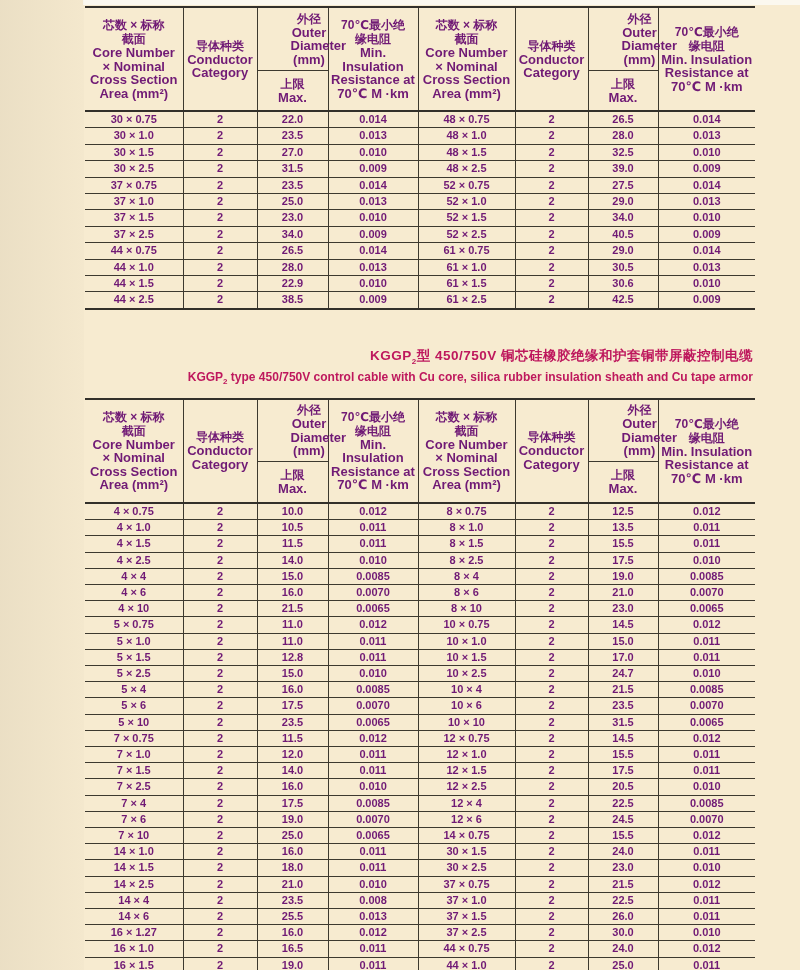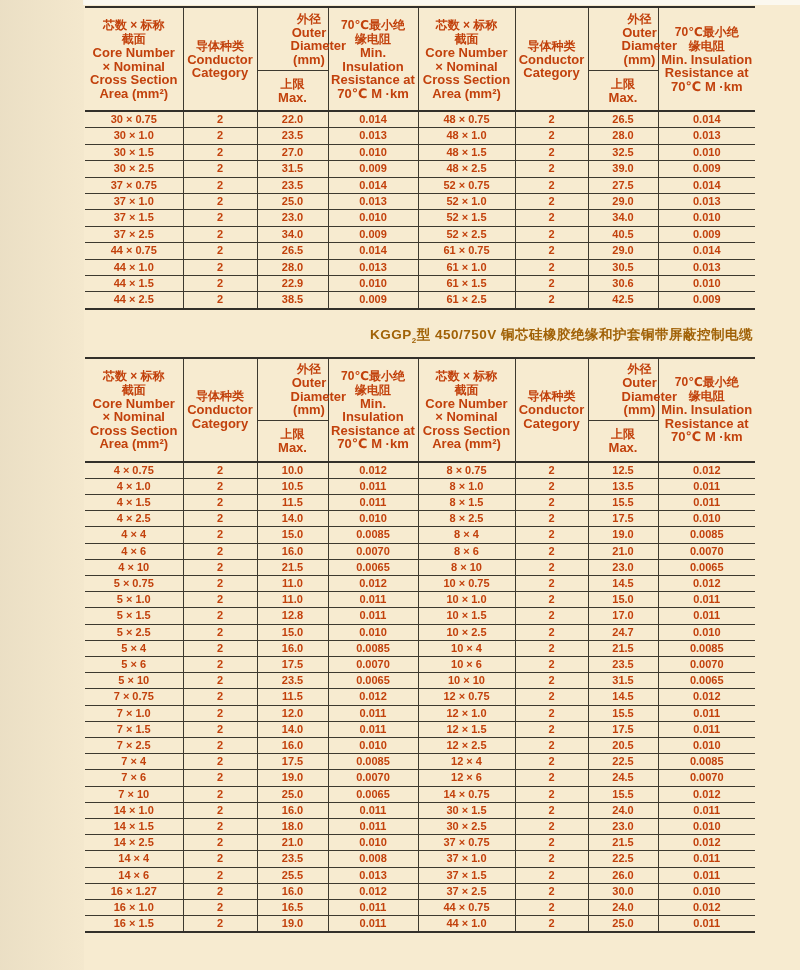--- a/index.html
+++ b/index.html
@@ -26,21 +26,21 @@
   .sheet {
     position: absolute;
     left: 85px; top: 0;
     width: 670px;
     padding-top: 6px;
   }
   table.spec {
     border-collapse: collapse;
     table-layout: fixed;
     width: 670px;
-    color: #c2410c;
+    color: #701a75;
     border-top: 2px solid #33302a;
     border-bottom: 2px solid #33302a;
   }
   .spec th, .spec td {
     padding: 0;
     margin: 0;
     text-align: center;
     vertical-align: middle;
     font-weight: bold;
     border-left: 1px solid #3d392f;
@@ -55,24 +55,24 @@
     border-bottom: 1px solid #3d392f;
     font-size: 11px;
     height: 15.4px;
     line-height: 15.4px;
     white-space: nowrap;
   }
   table.t2 tbody td { height: 15.2px; line-height: 15.2px; }
   .hl-zh { font-size: 12px; line-height: 14px; font-weight: bold; }
   .hl-en { font-size: 13px; line-height: 13.5px; font-weight: bold; }
   .section-title {
-    margin: 16px 0 12px 0;
+    margin: 37px 0 12px 0;
     text-align: right;
     padding-right: 2px;
-    color: #a16207;
+    color: #be185d;
   }
   .st-zh { font-size: 13.5px; font-weight: bold; letter-spacing: 0.5px; }
   .st-en { font-size: 12px; font-weight: bold; margin-top: 4px; }
   .subs { font-size: 8px; vertical-align: sub; }
 </style>
 </head>
 <body>
 
 <div class="page">
   <div class="edge-strip-top"></div>
@@ -278,20 +278,23 @@
             <td>42.5</td>
             <td>0.009</td>
           </tr>
         </tbody>
     </table>
 
     <div class="section-title">
       <div class="st-zh">
         <span>KGGP</span><span class="subs">2</span><span>型 450/750V 铜芯硅橡胶绝缘和护套铜带屏蔽控制电缆</span>
       </div>
+      <div class="st-en">
+        <span>KGGP</span><span class="subs">2</span><span> type 450/750V control cable with Cu core, silica rubber insulation sheath and Cu tape armor</span>
+      </div>
     </div>
 
     <table class="spec t2">
       <colgroup>
         <col style="width:98px">
           <col style="width:74px">
           <col style="width:71px">
           <col style="width:90px">
         <col style="width:97px">
           <col style="width:73px">

